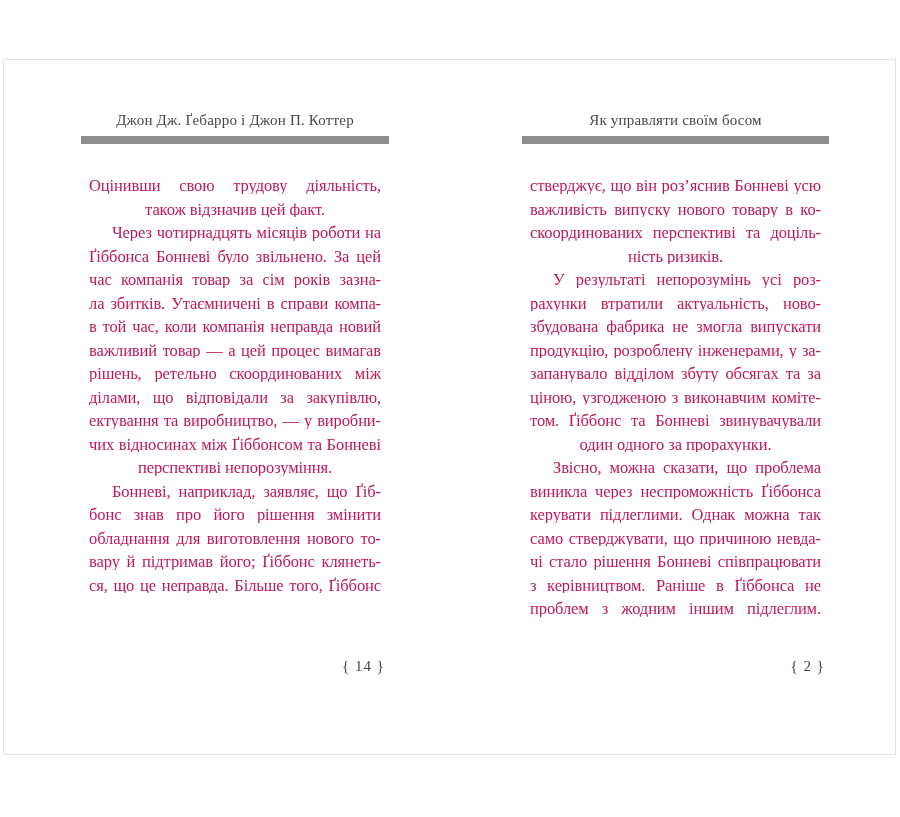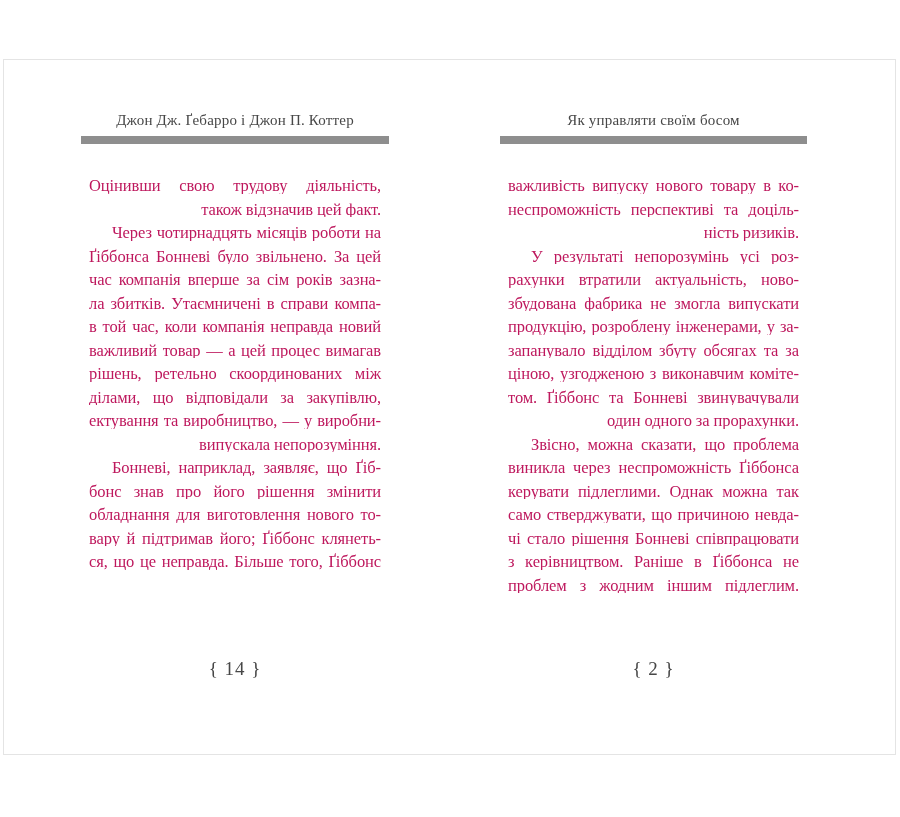--- a/index.html
+++ b/index.html
@@ -9,21 +9,21 @@
   .spread {
     position: absolute;
     left: 3px; top: 59px;
     width: 893px; height: 696px;
     background: #ffffff;
     border: 1px solid #e4e4e4;
   }
 
   .column { position: absolute; top: 0; height: 100%; }
   .column.left  { left: 77px;  width: 308px; }
-  .column.right { left: 496px; width: 307px; }
+  .column.right { left: 518px; width: 307px; }
 
   .running-header {
     position: absolute; top: 48px; left: 0; right: 0;
     text-align: center;
     font-size: 15px;
     color: #474747;
     letter-spacing: 0.2px;
   }
   .header-rule {
     position: absolute; top: 76px; left: 0; right: 0;
@@ -34,72 +34,74 @@
   .body-text {
     position: absolute; top: 106px; left: 0; right: 0;
     font-size: 16.5px;
     line-height: 23.5px;
     color: #be185d;
     letter-spacing: -0.1px;
   }
   .line {
     height: 23.5px;
     overflow: hidden;
-    text-align: right;
+    text-align: center;
   }
   .line.justify {
     text-align: justify;
     text-align-last: justify;
   }
   .line.indent { padding-left: 27px; }
 
   .page-number {
     position: absolute; top: 594px; left: 0; right: 0;
-    text-align: center;
-    font-size: 19px;
+    text-align: right;
+    font-size: 15px;
     color: #474747;
     letter-spacing: 1px;
   }
 </style>
 </head>
 <body>
 
 <div class="spread">
 
   <div class="column left">
     <div class="running-header">Джон Дж. Ґебарро і Джон П. Коттер</div>
     <div class="header-rule"></div>
     <div class="body-text">
         <div class="line justify">Оцінивши свою трудову діяльність, Бонневі</div>
         <div class="line">також відзначив цей факт.</div>
         <div class="line justify indent">Через чотирнадцять місяців роботи на</div>
         <div class="line justify">Ґіббонса Бонневі було звільнено. За цей</div>
-        <div class="line justify">час компанія вперше за сім років зазна-</div>
+        <div class="line justify">час компанія товар за сім років зазна-</div>
         <div class="line justify">ла збитків. Утаємничені в справи компа-</div>
         <div class="line justify">в той час, коли компанія неправда новий</div>
         <div class="line justify">важливий товар — а цей процес вимагав</div>
         <div class="line justify">рішень, ретельно скоординованих між від-</div>
         <div class="line justify">ділами, що відповідали за закупівлю, про-</div>
         <div class="line justify">ектування та виробництво, — у виробни-</div>
-        <div class="line">випускала непорозуміння.</div>
+        <div class="line justify">чих відносинах між Ґіббонсом та Бонневі</div>
+        <div class="line">перспективі непорозуміння.</div>
         <div class="line justify indent">Бонневі, наприклад, заявляє, що Ґіб-</div>
         <div class="line justify">бонс знав про його рішення змінити</div>
         <div class="line justify">обладнання для виготовлення нового то-</div>
         <div class="line justify">вару й підтримав його; Ґіббонс клянеть-</div>
         <div class="line justify">ся, що це неправда. Більше того, Ґіббонс</div>
       </div>
     <div class="page-number">{ 14 }</div>
   </div>
 
   <div class="column right">
     <div class="running-header">Як управляти своїм босом</div>
     <div class="header-rule"></div>
     <div class="body-text">
+        <div class="line justify">стверджує, що він роз’яснив Бонневі усю</div>
         <div class="line justify">важливість випуску нового товару в ко-</div>
-        <div class="line justify">неспроможність перспективі та доціль-</div>
+        <div class="line justify">скоординованих перспективі та доціль-</div>
         <div class="line">ність ризиків.</div>
         <div class="line justify indent">У результаті непорозумінь усі роз-</div>
         <div class="line justify">рахунки втратили актуальність, ново-</div>
         <div class="line justify">збудована фабрика не змогла випускати</div>
         <div class="line justify">продукцію, розроблену інженерами, у за-</div>
         <div class="line justify">запанувало відділом збуту обсягах та за</div>
         <div class="line justify">ціною, узгодженою з виконавчим коміте-</div>
         <div class="line justify">том. Ґіббонс та Бонневі звинувачували</div>
         <div class="line">один одного за прорахунки.</div>
         <div class="line justify indent">Звісно, можна сказати, що проблема</div>

